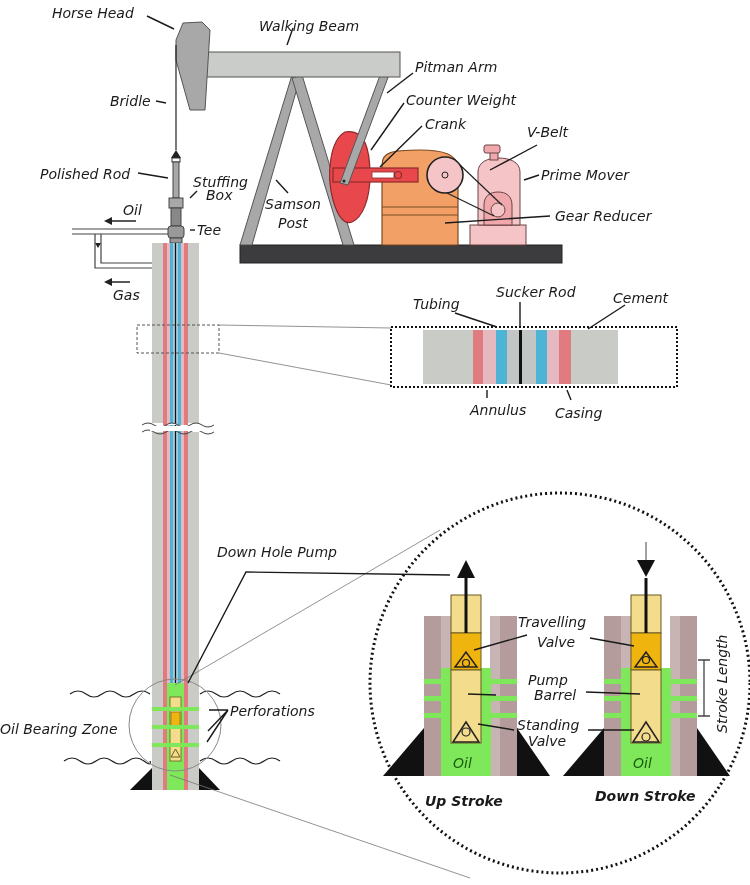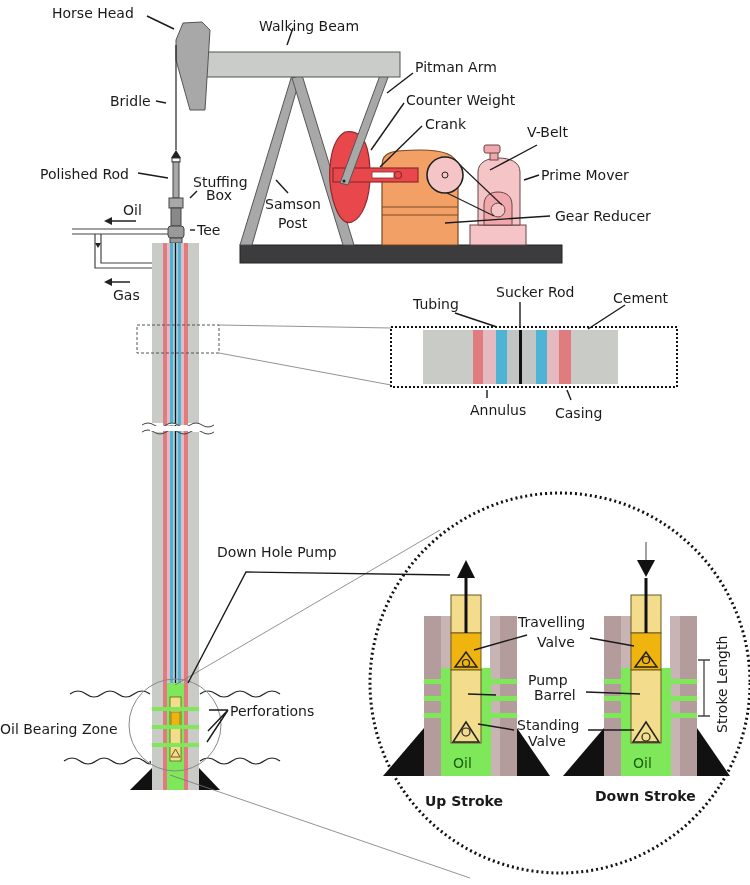--- a/index.html
+++ b/index.html
@@ -1,17 +1,17 @@
 <!DOCTYPE html>
 <html><head>
 <meta charset="utf-8">
 <style>
   html, body { margin: 0; padding: 0; background: #ffffff; }
   body { width: 750px; height: 885px; overflow: hidden; font-family: "DejaVu Sans", sans-serif; }
-  #stage { position: relative; width: 750px; height: 885px; }
+  #stage { position: relative; width: 750px; height: 885px; font-style: italic; }
   svg { position: absolute; left: 0; top: 0; }
   .lbl { font-family: "DejaVu Sans", sans-serif; font-size: 14px; fill: #1a1a1a; }
   .lblb { font-family: "DejaVu Sans", sans-serif; font-size: 14px; font-weight: bold; fill: #1a1a1a; }
   .ldr { stroke: #1a1a1a; stroke-width: 1.4; fill: none; }
 </style>
 </head>
 <body>
 
 <div id="stage">
 <svg width="750" height="885" viewBox="0 0 750 885" xmlns="http://www.w3.org/2000/svg">

